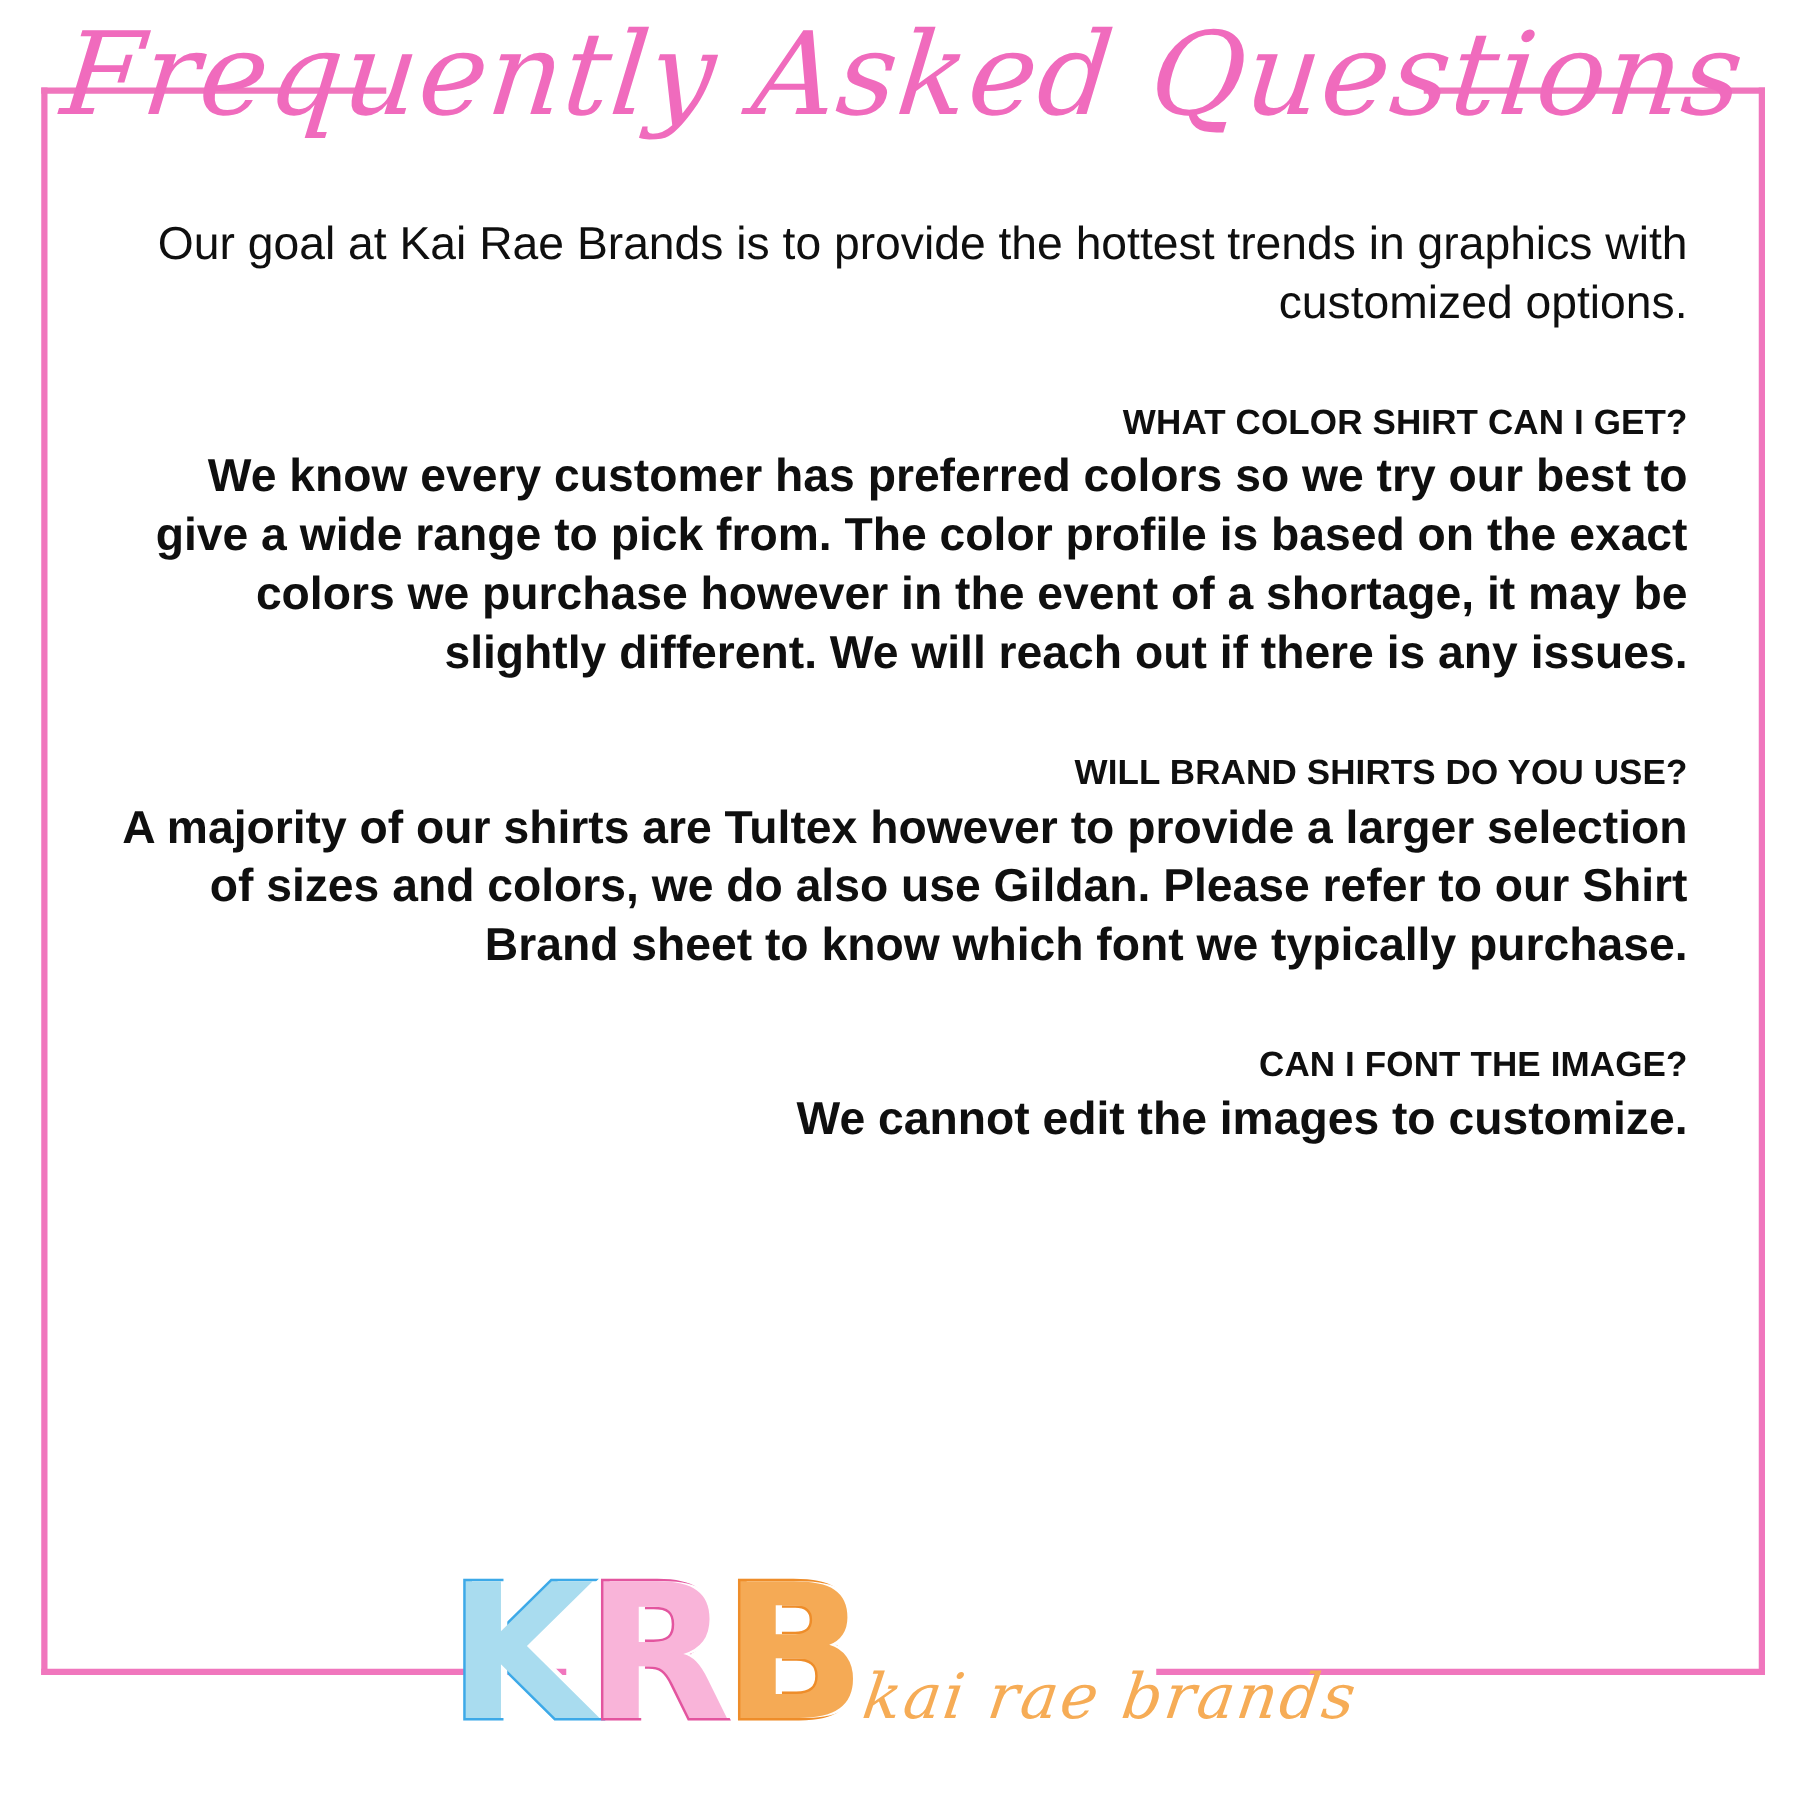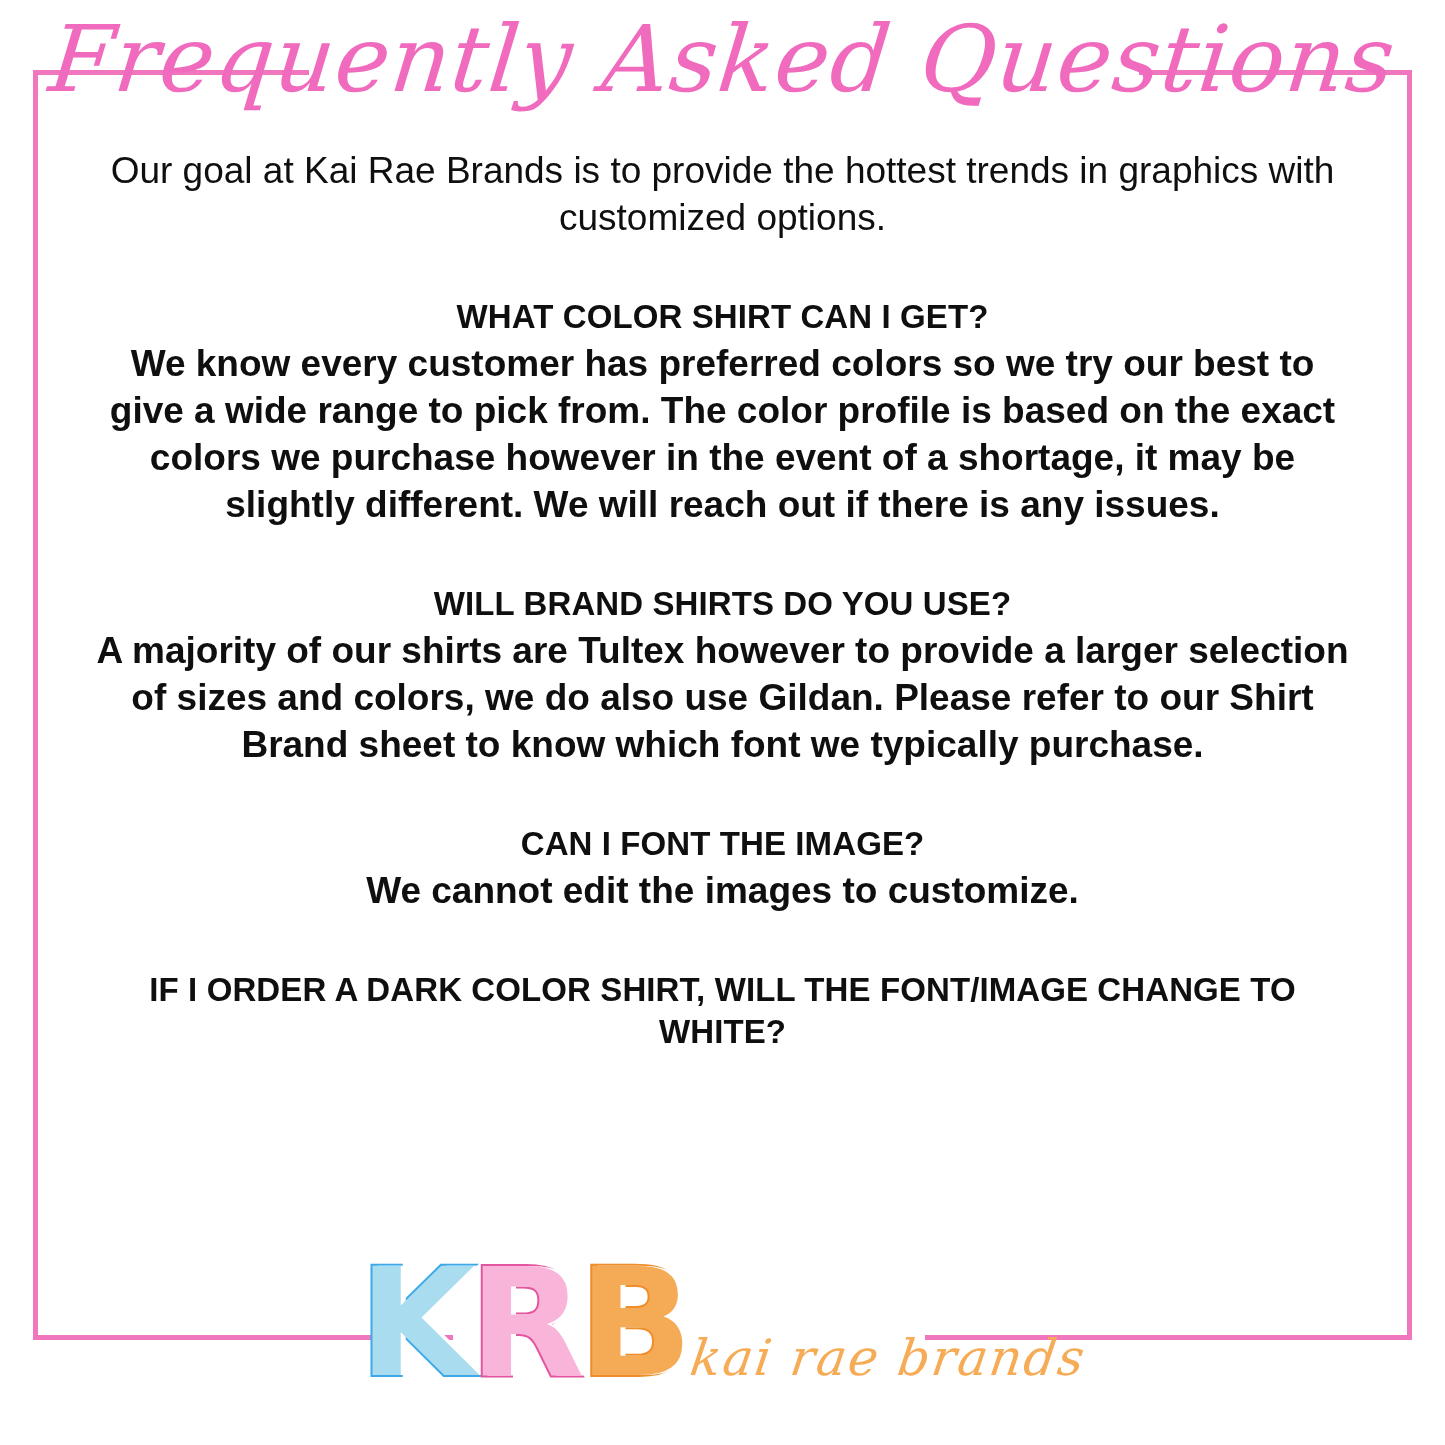--- a/index.html
+++ b/index.html
@@ -43,34 +43,34 @@
     line-height: 1.0;
     letter-spacing: 1px;
     transform: skewX(-6deg);
     white-space: nowrap;
   }
 
   
   .content {
     position: absolute;
     left: 95px;
-    top: 148px;
+    top: 172px;
     width: 1255px;
-    text-align: center;
+    text-align: right;
     color: #0f0f0f;
   }
   .intro {
     font-size: 37px;
     line-height: 1.27;
     font-weight: 400;
     margin: 0;
   }
   .qa-block { margin-top: 54px; }
   .qa-question {
-    font-size: 33px;
+    font-size: 28px;
     font-weight: 700;
     line-height: 1.30;
     margin: 0 0 2px 0;
     letter-spacing: 0.1px;
   }
   .qa-answer {
     font-size: 37px;
     font-weight: 700;
     line-height: 1.27;
     margin: 0;
@@ -152,21 +152,20 @@
       <p class="qa-question">WILL BRAND SHIRTS DO YOU USE?</p>
       <p class="qa-answer">A majority of our shirts are Tultex however to provide a larger selection of sizes and colors, we do also use Gildan. Please refer to our Shirt Brand sheet to know which font we typically purchase.</p>
     </div>
 
     <div class="qa-block">
       <p class="qa-question">CAN I FONT THE IMAGE?</p>
       <p class="qa-answer">We cannot edit the images to customize.</p>
     </div>
 
     <div class="qa-block">
-      <p class="qa-question">IF I ORDER A DARK COLOR SHIRT, WILL THE FONT/IMAGE CHANGE TO WHITE?</p>
     </div>
 
   </div>
 
   <div class="logo">
     <div class="logo-letters">
       <span class="logo-k">K</span><span class="logo-r">R</span><span class="logo-b">B</span>
     </div>
     <div class="logo-script">kai rae brands</div>
   </div>

